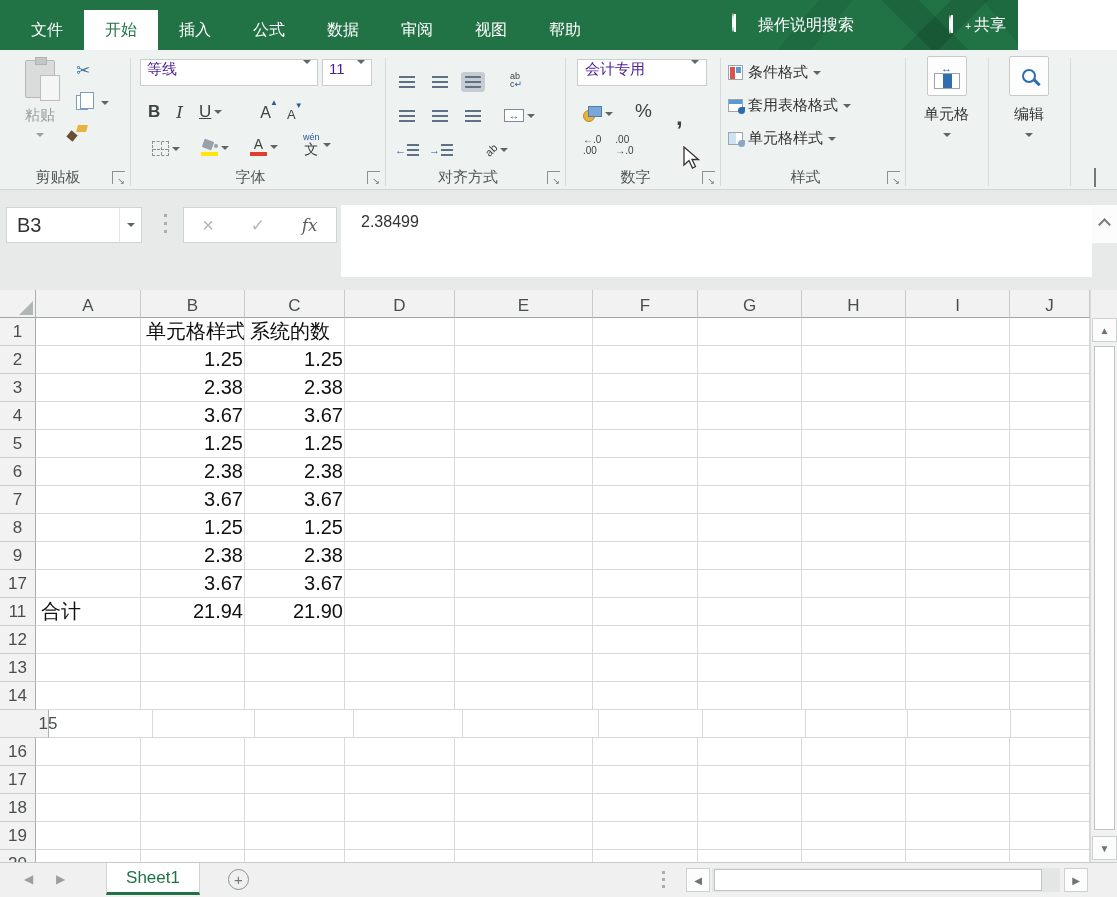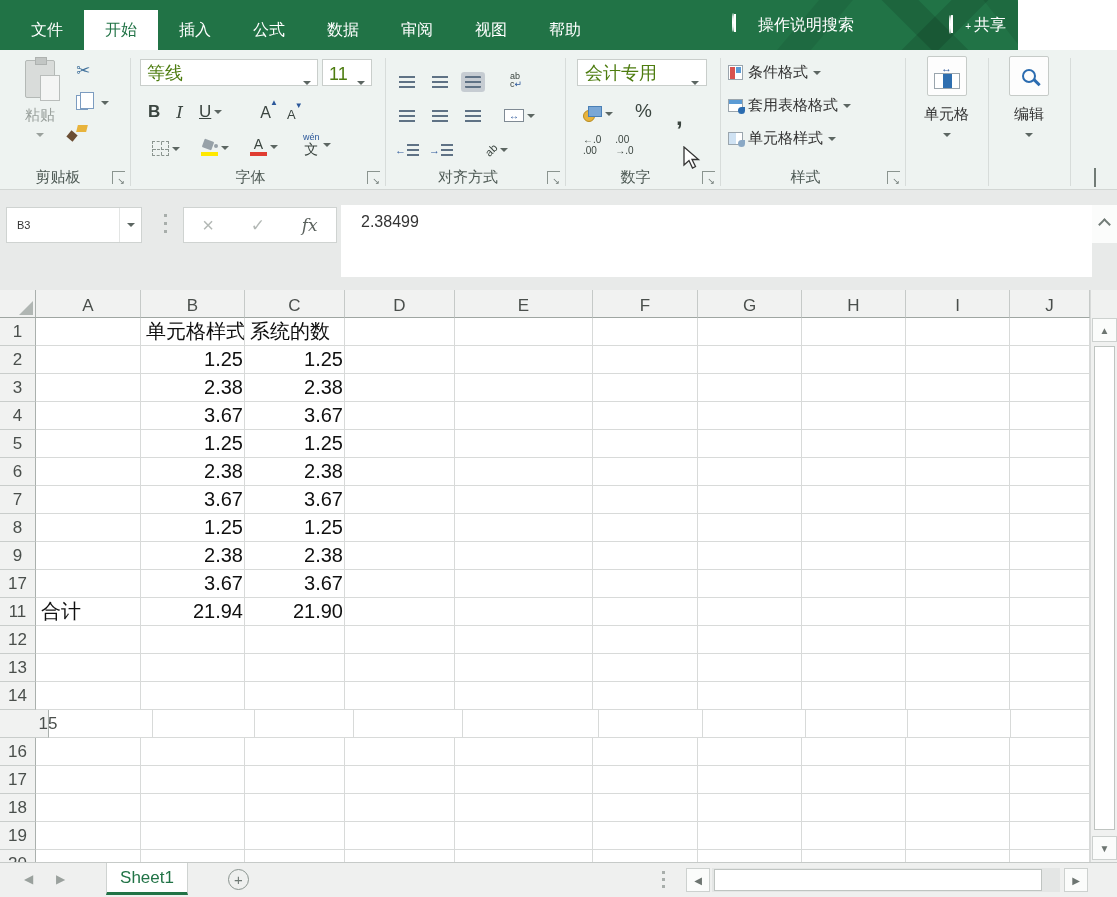--- a/index.html
+++ b/index.html
@@ -53,21 +53,21 @@
   .paste-label { margin-top:8px; font-size:15px; color:#9aa19d; }
   .paste .dd { margin-top:8px; border-top-color:#9aa19d; }
   .scissors { color:#41719c; font-size:17px; }
   .copyicon { position:relative; width:12px; height:15px; border:1px solid #7c9cc0; background:#fff; }
   .copyicon::after { content:""; position:absolute; left:3px; top:-4px; width:12px; height:15px; border:1px solid #7c9cc0; background:#fff; }
   .painticon { width:15px; height:14px; position:relative; }
   .painticon::before { content:""; position:absolute; left:1px; bottom:0; width:10px; height:7px; background:#e8b33c; transform:skewX(-14deg); }
   .painticon::after { content:""; position:absolute; right:0; top:0; width:8px; height:8px; background:#6b4e34; transform:rotate(40deg); }
 
   
-  .inputbox { background:#fff; border:1px solid #c9cecb; display:flex; align-items:flex-end; font-size:18px; color:#4d7c0f; }
+  .inputbox { background:#fff; border:1px solid #c9cecb; display:flex; align-items:flex-start; font-size:15px; color:#4c1d95; }
   .fontname { position:absolute; left:10px; top:9px; width:178px; height:27px; padding:0 6px; justify-content:space-between; }
   .fontsize { position:absolute; left:192px; top:9px; width:50px; height:27px; padding:0 6px; justify-content:space-between; }
   .bld { font-weight:bold; font-size:17px; color:#3b4540; }
   .itl { font-style:italic; font-family:"DejaVu Serif",serif; font-size:17px; color:#3b4540; }
   .und { text-decoration:underline; font-size:17px; color:#3b4540; }
   .bigA { font-size:16px; color:#3b4540; position:relative; }
   .bigA .caret { position:absolute; top:-6px; right:-7px; font-size:8px; color:#2b579a; }
   .smA { font-size:13px; }
   .bdricon { width:17px; height:15px; border:1px dashed #8a948f; position:relative; }
   .bdricon::before { content:""; position:absolute; left:50%; top:0; bottom:0; border-left:1px dashed #8a948f; }
@@ -116,21 +116,21 @@
   .bigbtn .iconbox { width:40px; height:40px; background:#fdfdfd; border:1px solid #c6cbc8; border-radius:2px; display:flex; align-items:center; justify-content:center; flex-direction:column; }
   .bigbtn .blabel { margin-top:9px; font-size:15px; color:#333; }
   .bigbtn .dd { margin-top:9px; }
   .cellsicon { position:relative; width:26px; height:16px; border:1px solid #9aa5ad; background:linear-gradient(90deg,#fff 0 8px,#2f6fb0 8px 17px,#fff 17px); }
   .cellsarr { color:#2b579a; font-size:11px; line-height:9px; }
   .mag { width:14px; height:14px; border:2px solid #2b6cb0; border-radius:50%; position:relative; }
   .mag::after { content:""; position:absolute; width:8px; height:2.5px; background:#2b6cb0; transform:rotate(45deg); right:-7px; bottom:-2px; }
 
   
   .fstrip { position:absolute; left:0; top:190px; width:1117px; height:100px; background:#e8eae9; }
-  .namebox { position:absolute; left:6px; top:17px; width:136px; height:36px; background:#fff; border:1px solid #cfd3d1; display:flex; align-items:center; font-size:11px; color:#333; }
+  .namebox { position:absolute; left:6px; top:17px; width:136px; height:36px; background:#fff; border:1px solid #cfd3d1; display:flex; align-items:center; font-size:20px; color:#333; }
   .namebox .nb-text { flex:1; padding-left:10px; }
   .namebox .nb-dd { width:22px; height:100%; display:flex; align-items:center; justify-content:center; border-left:1px solid #e3e5e4; }
   .dots3 { position:absolute; left:164px; top:24px; width:3px; height:22px;
            background:repeating-linear-gradient(#a8aeab 0 3px, transparent 3px 8px); }
   .fxbox { position:absolute; left:183px; top:17px; width:154px; height:36px; background:#fff; border:1px solid #cfd3d1; display:flex; align-items:center; justify-content:space-around; }
   .fx-cancel { color:#b3b8b5; font-size:20px; }
   .fx-enter { color:#b3b8b5; font-size:17px; }
   .fx-fn { color:#5a615d; font-size:17px; font-style:italic; font-family:"DejaVu Serif",serif; }
   .finput { position:absolute; left:341px; top:15px; width:751px; height:72px; background:#fff; font-size:16px; color:#333; padding:8px 0 0 20px; }
   .fchevbox { position:absolute; left:1092px; top:15px; width:25px; height:38px; background:#fbfcfb; display:flex; align-items:center; justify-content:center; }
@@ -147,21 +147,21 @@
   .cell.txt { justify-content:flex-start; padding-left:5px; }
 
   
   .vscroll { position:absolute; left:1090px; top:290px; width:27px; height:572px; background:#f0f1f0; border-left:1px solid #d8dad9; }
   .varrow { position:absolute; left:1px; width:25px; height:24px; background:#fbfcfb; border:1px solid #cdd1cf; display:flex; align-items:center; justify-content:center; color:#6d7571; font-size:10px; }
   .vthumb { position:absolute; left:3px; top:56px; width:21px; height:484px; background:#fff; border:1px solid #bfc4c1; }
 
   
   .sheetbar { position:absolute; left:0; top:862px; width:1117px; height:35px; background:#eff0ef; border-top:1px solid #c6cac8; font-size:16px; }
   .navarr { position:absolute; top:9px; color:#9aa19d; font-size:12px; }
-  .sheettab { position:absolute; left:106px; top:0; width:82px; height:32px; background:#fff; border-left:1px solid #cfd3d1; border-right:1px solid #cfd3d1; border-bottom:3px solid #217346; display:flex; align-items:center; justify-content:center; color:#217346; font-size:17px; }
+  .sheettab { position:absolute; left:106px; top:0; width:94px; height:32px; background:#fff; border-left:1px solid #cfd3d1; border-right:1px solid #cfd3d1; border-bottom:3px solid #217346; display:flex; align-items:center; justify-content:center; color:#217346; font-size:17px; }
   .addsheet { position:absolute; left:228px; top:6px; width:21px; height:21px; border:1.5px solid #8a948f; border-radius:50%; color:#6e7874; display:flex; align-items:center; justify-content:center; font-size:15px; line-height:1; }
   .hsplit { position:absolute; left:662px; top:8px; width:3px; height:18px; background:repeating-linear-gradient(#a8aeab 0 3px, transparent 3px 7px); }
   .harrow { position:absolute; top:5px; width:24px; height:24px; background:#fbfcfb; border:1px solid #cdd1cf; display:flex; align-items:center; justify-content:center; color:#6d7571; font-size:10px; }
   .htrack { position:absolute; left:712px; top:5px; width:348px; height:24px; background:#e4e6e5; }
   .hthumb { position:absolute; left:2px; top:1px; width:328px; height:22px; background:#fff; border:1px solid #bfc4c1; }
 
   
   .cursor { position:absolute; left:683px; top:146px; z-index:50; }
 </style>
 </head>

